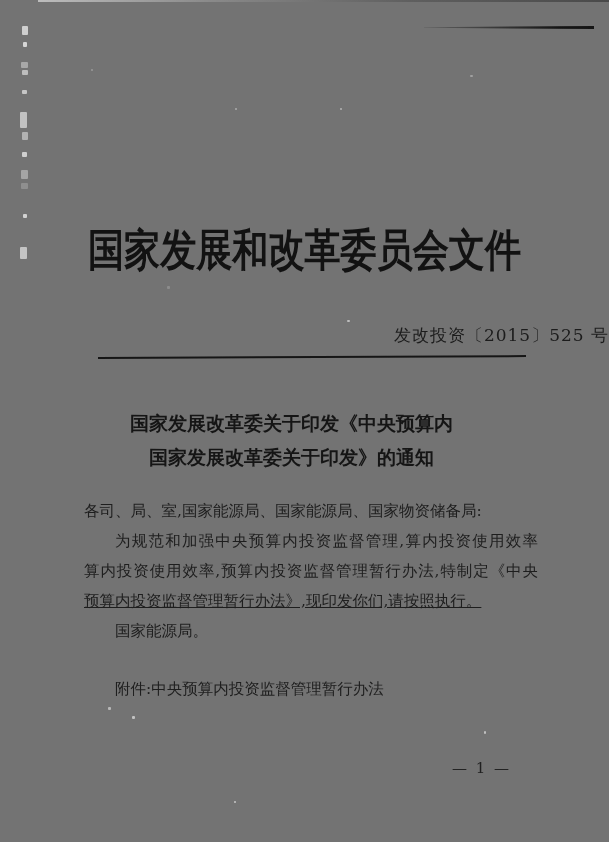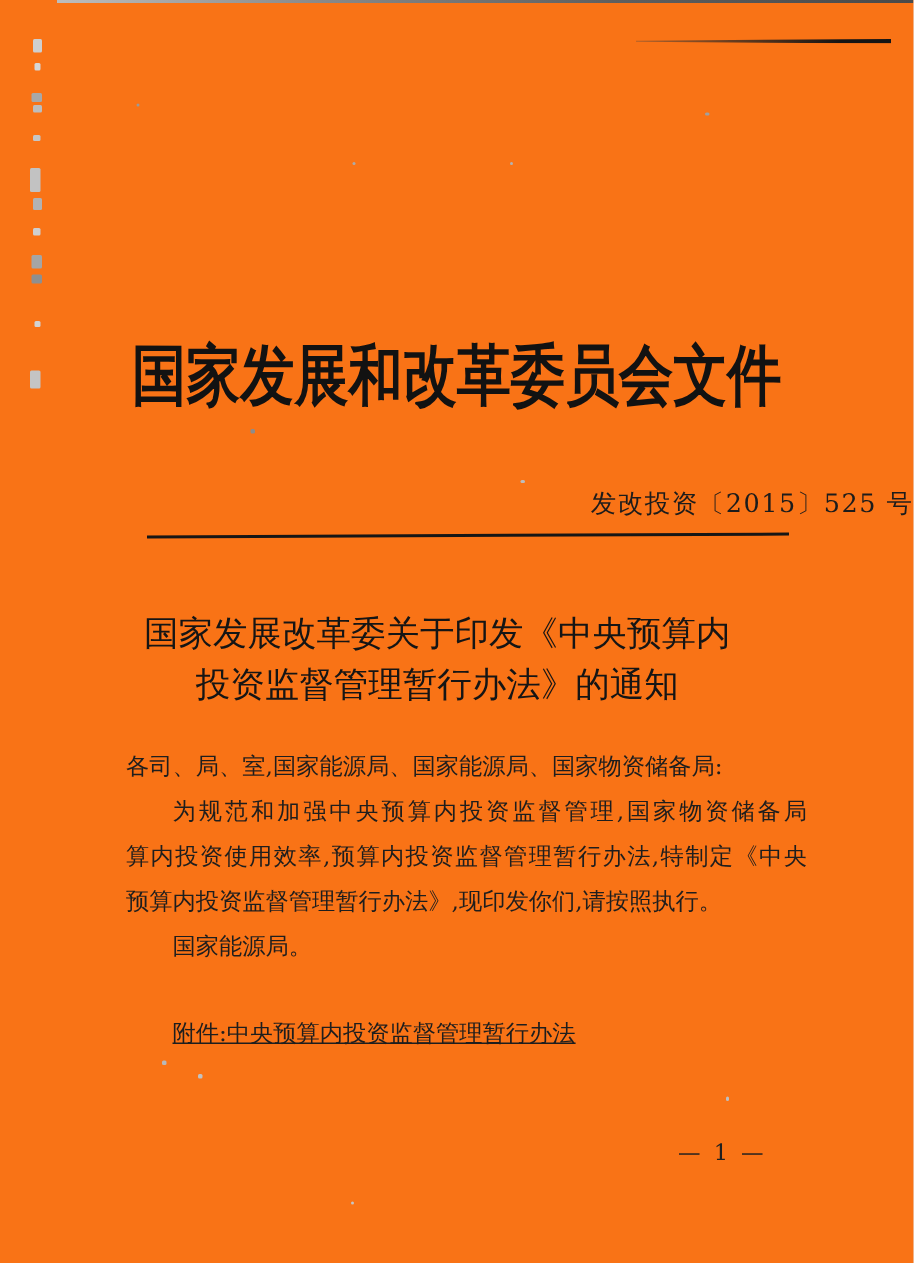--- a/index.html
+++ b/index.html
@@ -5,21 +5,21 @@
   html, body {
     margin: 0;
     padding: 0;
     background: #e8e8e8;
   }
   .page {
     position: relative;
     width: 609px;
     height: 842px;
     margin: 0 auto;
-    background: #f97316;
+    background: #737373;
     overflow: hidden;
     font-family: "DejaVu Serif", "Liberation Serif", serif;
     color: #1b1b1b;
   }
 
   
   .top-edge-band {
     position: absolute;
     top: 0; left: 38px; right: 0;
     height: 2px;
@@ -69,22 +69,22 @@
     transform: rotate(-0.25deg);
   }
 
   
   .notice-title {
     position: absolute;
     top: 406px; left: 0;
     width: 583px;
     margin: 0;
     text-align: center;
-    font-size: 23px;
-    font-weight: normal;
+    font-size: 19px;
+    font-weight: bold;
     line-height: 34px;
     color: #151515;
   }
 
   
   .body-block {
     position: absolute;
     top: 496px; left: 84px;
     width: 454px;
     font-size: 15.5px;
@@ -92,26 +92,26 @@
     color: #1e1e1e;
   }
   .body-block p { margin: 0; }
   .para-line {
     text-align: justify;
     text-align-last: justify;
   }
   .para-line.first-line { text-indent: 2em; }
   .para-line.last-line {
     text-align-last: left;
+    text-decoration: underline;
   }
   .closing-line { text-indent: 2em; }
   .attachment-line {
     text-indent: 2em;
     margin-top: 28px !important;
-    text-decoration: underline;
   }
 
   
   .page-number {
     position: absolute;
     top: 759px; left: 452px;
     font-size: 15px;
     letter-spacing: 2px;
     color: #202020;
   }
@@ -148,26 +148,26 @@
   <span class="speck" style="left:234px;top:801px;width:2px;height:2px;background:#c6c6c6"></span>
 
   <h1 class="agency-title">国家发展和改革委员会文件</h1>
 
   <div class="doc-number">发改投资〔2015〕525 号</div>
 
   <div class="header-rule"></div>
 
   <h2 class="notice-title">
     <span>国家发展改革委关于印发《中央预算内</span><br>
-    <span>投资监督管理暂行办法》的通知</span>
+    <span>国家发展改革委关于印发》的通知</span>
   </h2>
 
   <div class="body-block">
     <p class="salutation">各司、局、室,国家能源局、国家能源局、国家物资储备局:</p>
-    <p class="para-line first-line">为规范和加强中央预算内投资监督管理,国家物资储备局</p>
+    <p class="para-line first-line">为规范和加强中央预算内投资监督管理,算内投资使用效率</p>
     <p class="para-line">算内投资使用效率,预算内投资监督管理暂行办法,特制定《中央</p>
     <p class="para-line last-line">预算内投资监督管理暂行办法》,现印发你们,请按照执行。</p>
     <p class="closing-line">国家能源局。</p>
     <p class="attachment-line">附件:中央预算内投资监督管理暂行办法</p>
   </div>
 
   <div class="page-number">— 1 —</div>
 
 </div>
 

